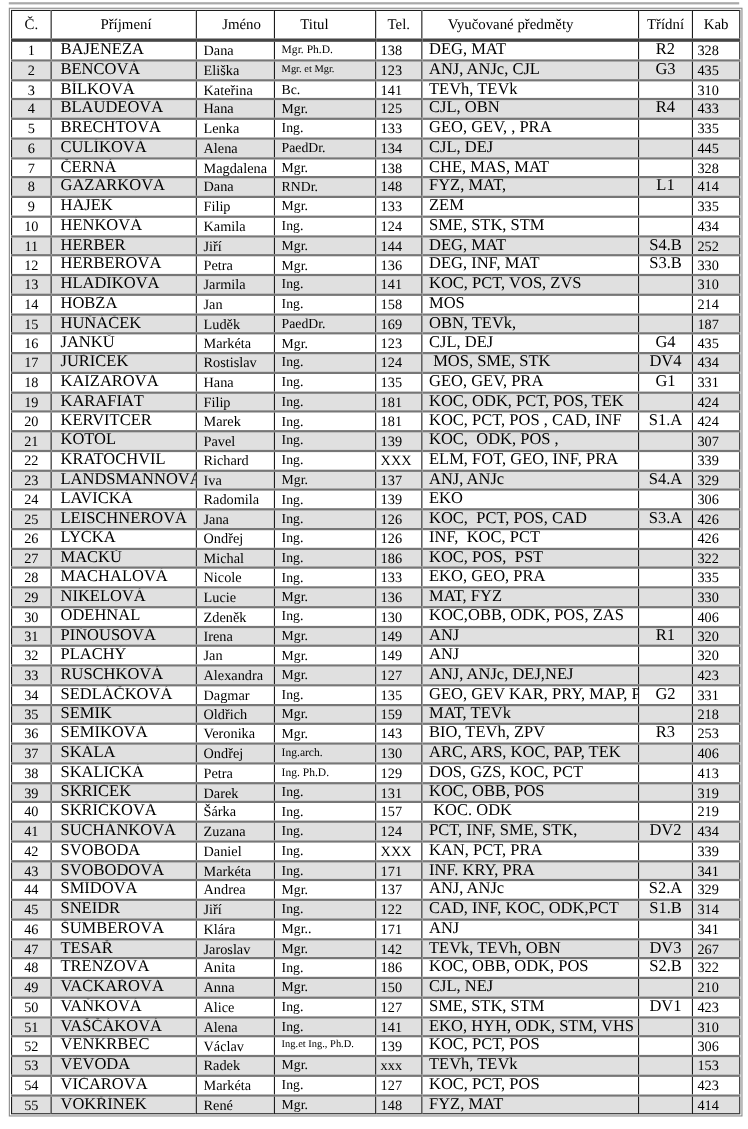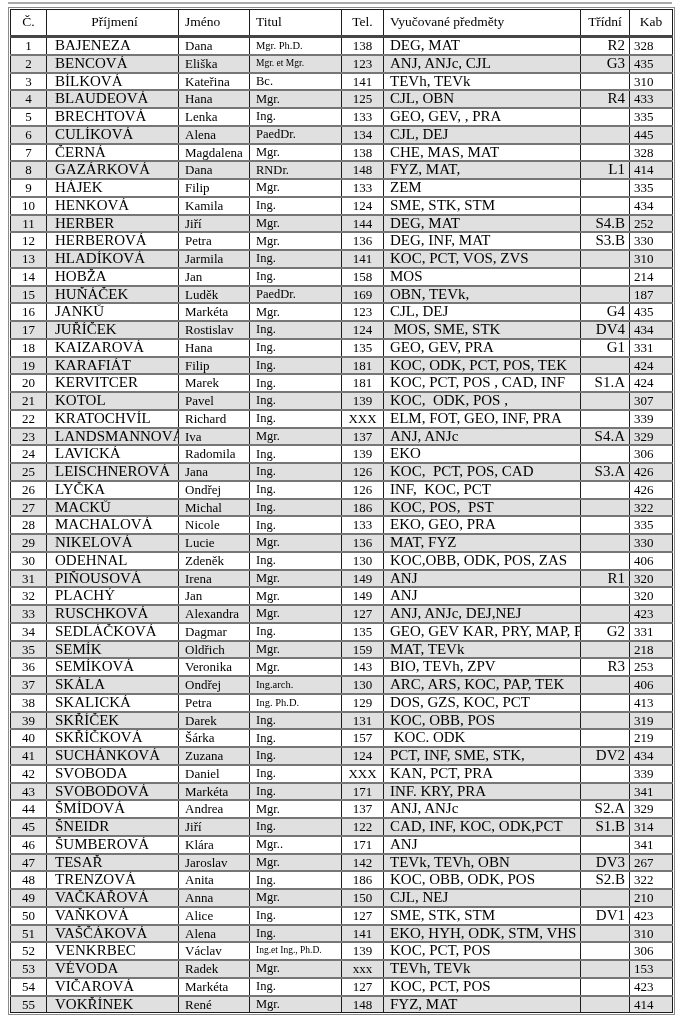--- a/index.html
+++ b/index.html
@@ -60,28 +60,28 @@
   }
   tr.shaded td { background: var(--shaded-row, #e0e0e0); }
 
   
   .col-num     { text-align: center; }
   .col-surname { font-size: 15px; padding-left: 8px; }
   .col-firstname { padding-left: 6px; }
   .col-title   { font-size: 12.5px; padding-left: 6px; font-family: Liberation Serif, serif; }
   .col-title.title-sm { font-size: 10.5px; }
   .col-title.title-xs { font-size: 9.5px; }
-  .col-tel     { text-align: center; }
+  .col-tel     { }
   .col-subjects{ font-size: 15px; padding-left: 6px; }
-  .col-class   { text-align: right; font-size: 15px; margin-left: 12px; }
+  .col-class   { text-align: center; font-size: 15px; margin-left: 12px; }
   .col-room    { text-align: left; }
 
   th.h-num, th.h-tel, th.h-class, th.h-room { text-align: center; }
   th.h-surname { padding-left: 8px; text-align: center; }
-  th.h-firstname, th.h-title, th.h-subjects { padding-left: 6px; }
+  th.h-firstname, th.h-title, th.h-subjects { padding-left: 23px; }
 </style>
 </head>
 <body>
 
 <div class="top-rule"></div>
 
 <div class="table-wrap">
   <table>
     <colgroup>
       <col style="width:36px">

